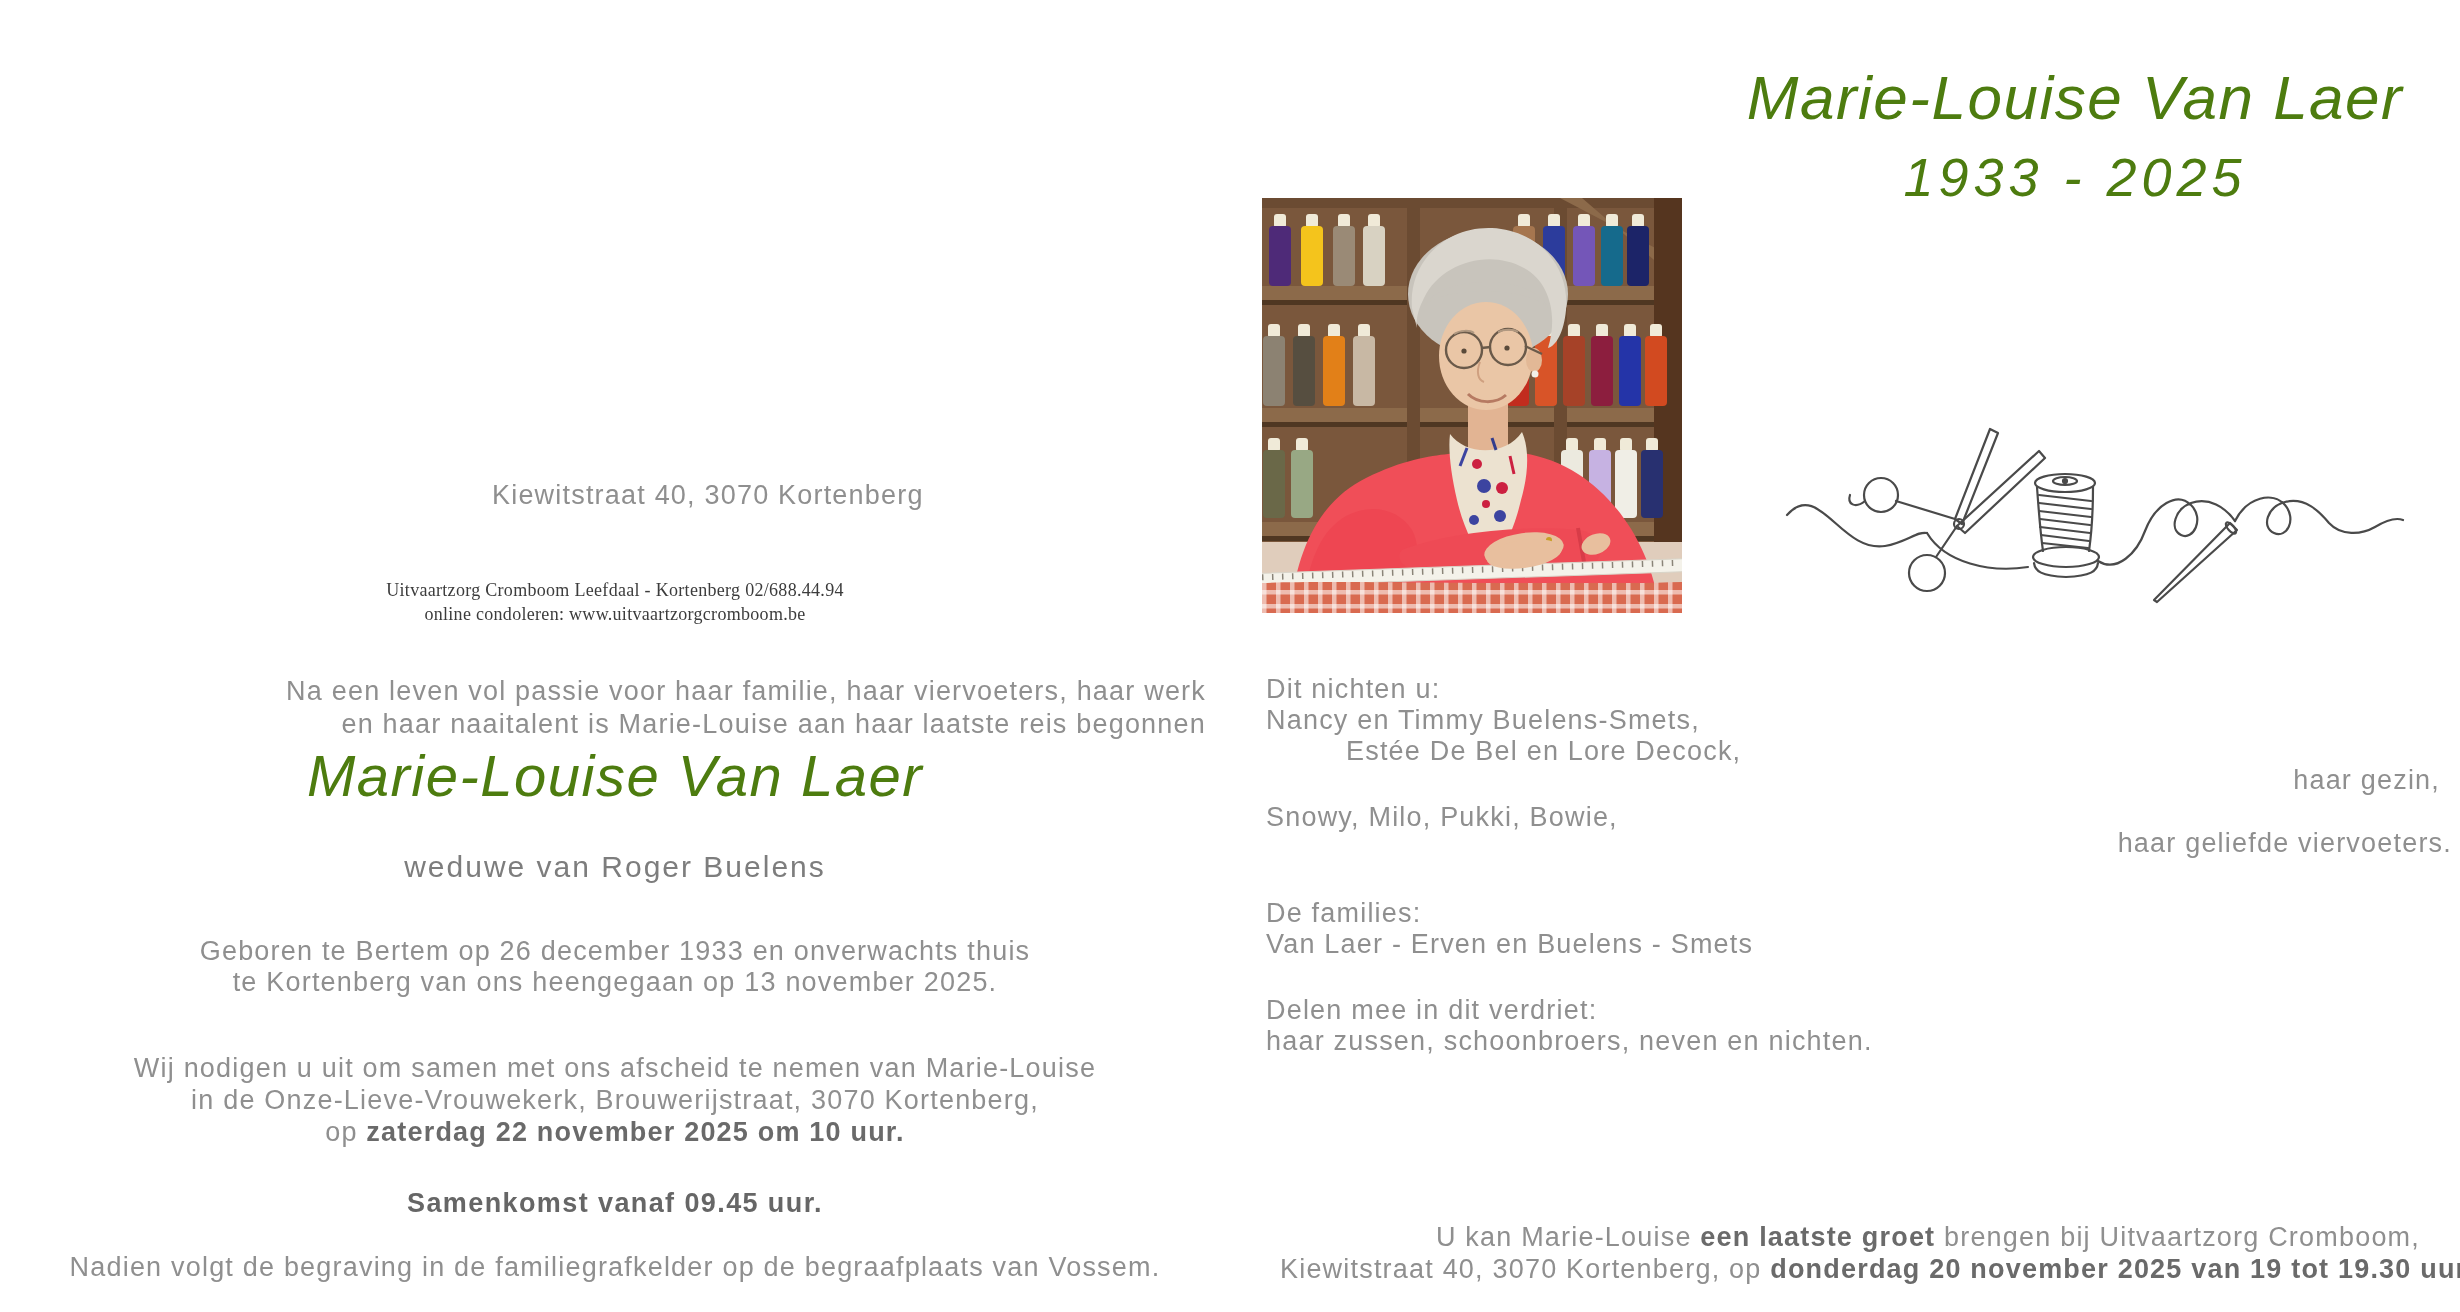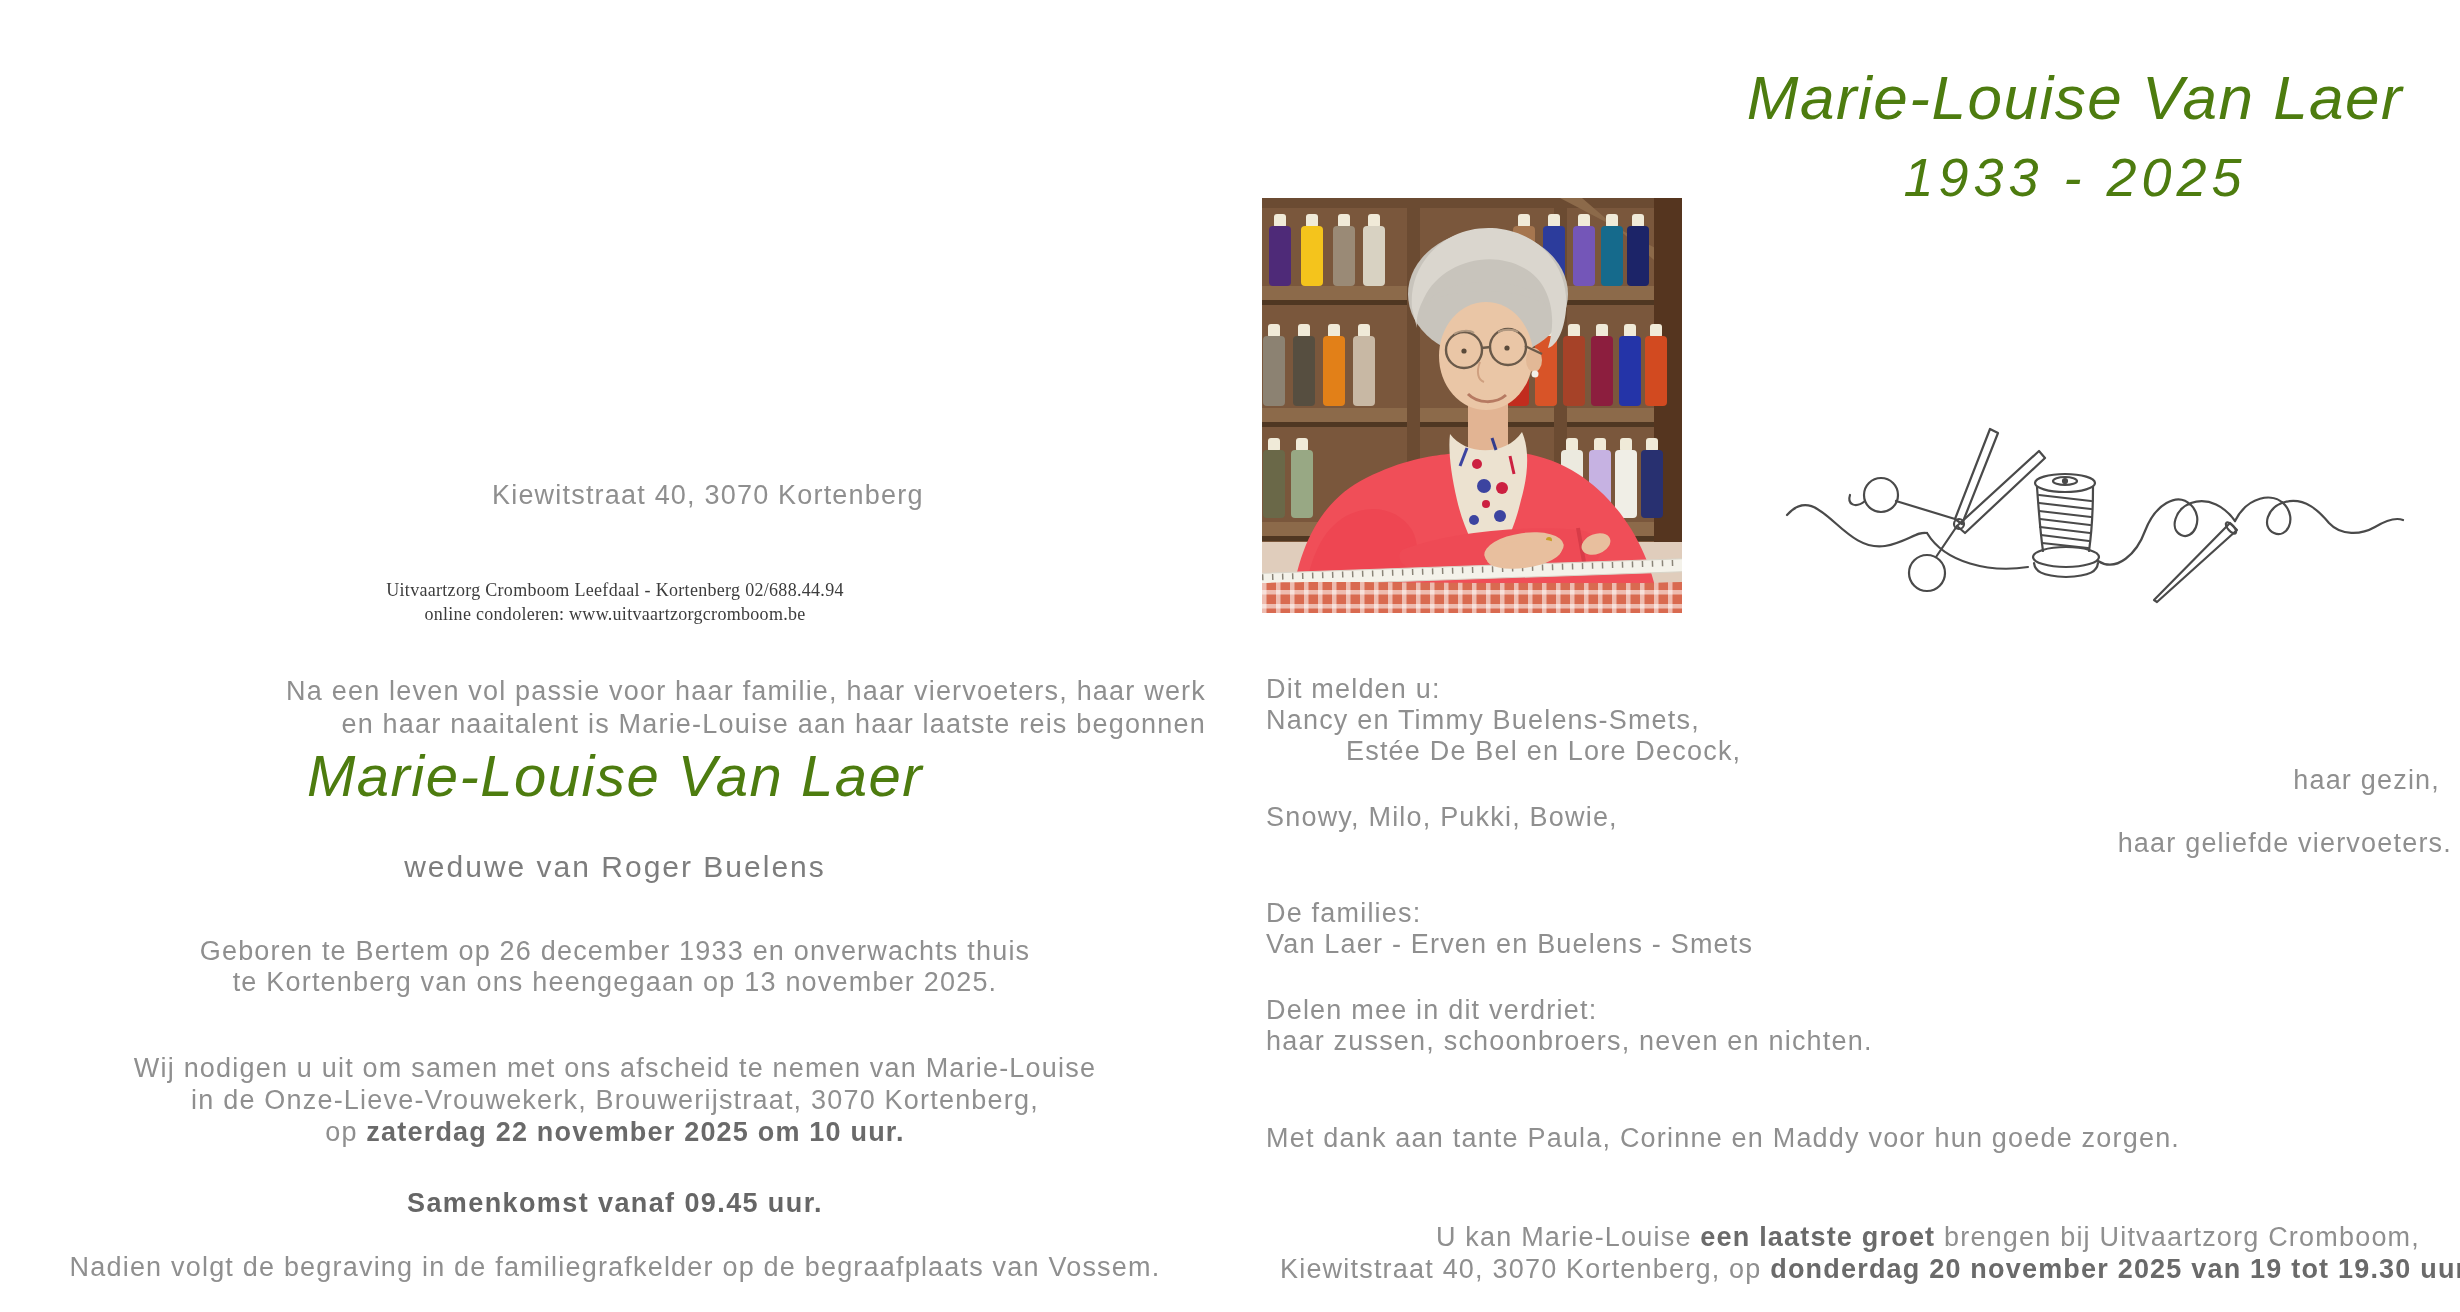--- a/index.html
+++ b/index.html
@@ -300,32 +300,31 @@
         <ellipse cx="281" cy="132" rx="33" ry="10"></ellipse>
         <path d="M249,138 C250,146 256,151 281,152 C306,151 312,146 313,138"></path>
         <path d="M313,136 C332,148 352,128 360,106 C370,80 392,66 406,80 C420,94 408,116 396,110 C384,104 390,84 406,78 C424,72 440,82 450,96"></path>
         <path d="M369,175 L445,98 L452,105 L372,177 Z"></path>
         <ellipse cx="446" cy="103" rx="3" ry="7" transform="rotate(-42 446 103)"></ellipse>
         <path d="M450,96 C462,72 488,66 500,80 C512,94 502,114 489,108 C476,102 482,82 500,77 C520,72 534,86 544,98 C556,111 576,110 590,102 C600,96 610,92 618,95"></path>
       </g>
     </svg>
   </div>
 
-  <div class="line" style="left:1266px;top:674px;">Dit melden u:</div>
+  <div class="line" style="left:1266px;top:674px;">Dit nichten u:</div>
   <div class="line" style="left:1266px;top:705px;">Nancy en Timmy Buelens-Smets,</div>
   <div class="line" style="left:1346px;top:736px;">Estée De Bel en Lore Decock,</div>
   <div class="line" style="left:1266px;top:802px;">Snowy, Milo, Pukki, Bowie,</div>
 
   <div class="line" style="right:20px;top:765px;">haar gezin,</div>
   <div class="line" style="right:8px;top:828px;">haar geliefde viervoeters.</div>
 
   <div class="line" style="left:1266px;top:898px;">De families:</div>
   <div class="line" style="left:1266px;top:929px;">Van Laer - Erven en Buelens - Smets</div>
 
   <div class="line" style="left:1266px;top:995px;">Delen mee in dit verdriet:</div>
   <div class="line" style="left:1266px;top:1026px;">haar zussen, schoonbroers, neven en nichten.</div>
 
-  <div class="line" style="left:1266px;top:1123px;">Met dank aan tante Paula, Corinne en Maddy voor hun goede zorgen.</div>
 
   <div class="line center-right" style="top:1222px;"><span>U kan Marie-Louise </span><span class="bold-seg">een laatste groet</span><span> brengen bij Uitvaartzorg Cromboom,</span></div>
   <div class="line center-right" style="top:1254px;"><span>Kiewitstraat 40, 3070 Kortenberg, op </span><span class="bold-seg">donderdag 20 november 2025 van 19 tot 19.30 uur.</span></div>
 
 </div>
 
 </body></html>

